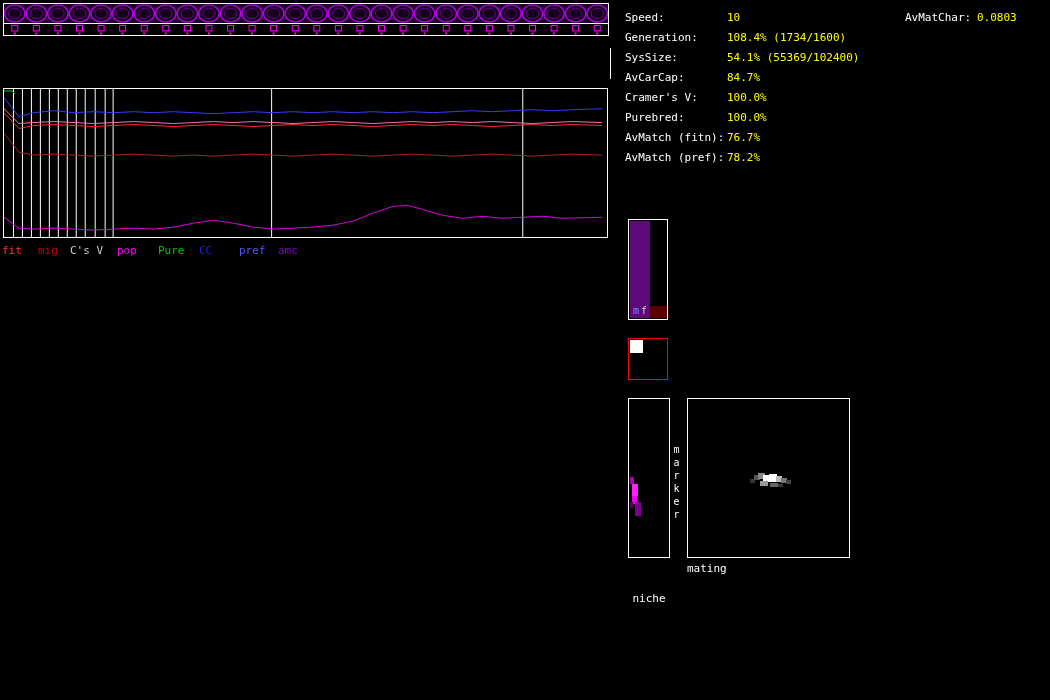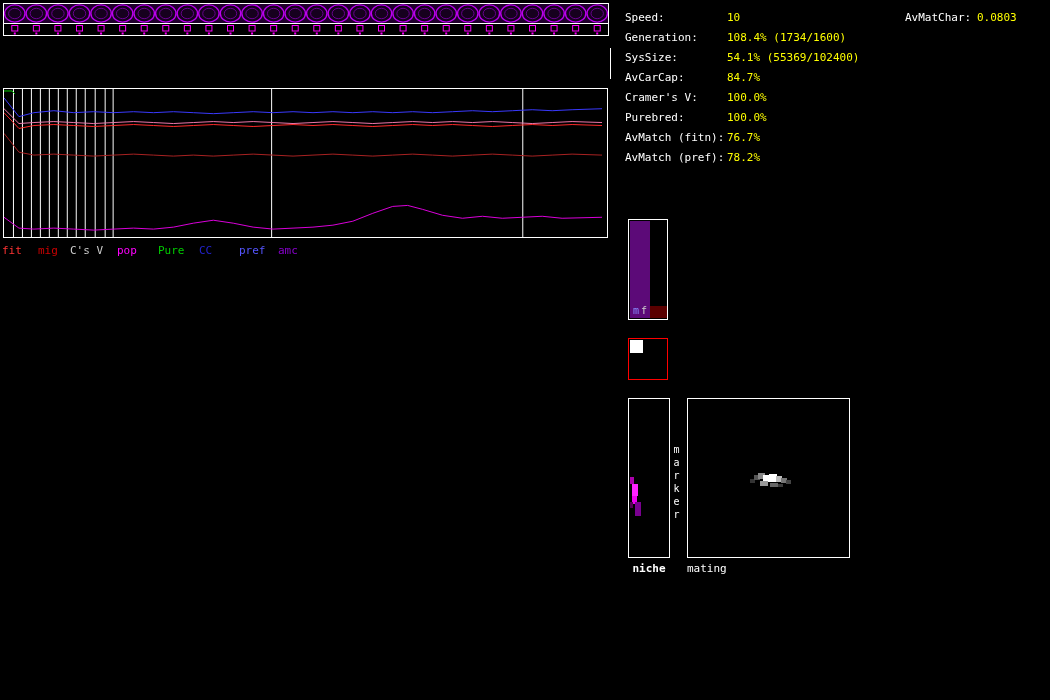--- a/index.html
+++ b/index.html
@@ -23,21 +23,21 @@
   .panel{box-sizing:border-box;background:#000;}
   #sex-panel{left:628px;top:219px;width:40px;height:101px;border:1px solid #fff;}
   #sex-bars,#offspring-pix,#niche-pix,#mating-pix{position:absolute;left:0;top:0;right:0;bottom:0;}
   .pix{position:absolute;}
   .sex-label{position:absolute;bottom:3px;font-size:10px;line-height:10px;}
   #sex-label-m{left:4px;color:#8888ff;}
   #sex-label-f{left:12px;color:#cccccc;}
   #offspring-panel{left:628px;top:338px;width:40px;height:42px;border:1px solid #ff0000;}
   #niche-panel{left:628px;top:398px;width:42px;height:160px;border:1px solid #fff;}
   #mating-panel{left:687px;top:398px;width:163px;height:160px;border:1px solid #fff;}
-  #niche-caption{left:628px;top:562px;width:42px;text-align:center;font-weight:bold;}
+  #niche-caption{left:628px;top:592px;width:42px;text-align:center;}
   #mating-caption{left:687px;top:562px;width:163px;}
   #marker-label{left:671px;top:444px;writing-mode:vertical-rl;text-orientation:upright;
     font-size:10px;letter-spacing:2px;color:#fff;}
 </style>
 </head>
 <body>
 
 <div id="strip" class="abs">
   <svg id="strip-svg" width="604" height="31">
       <rect x="0" y="0" width="604" height="19" fill="#20002c"></rect>

